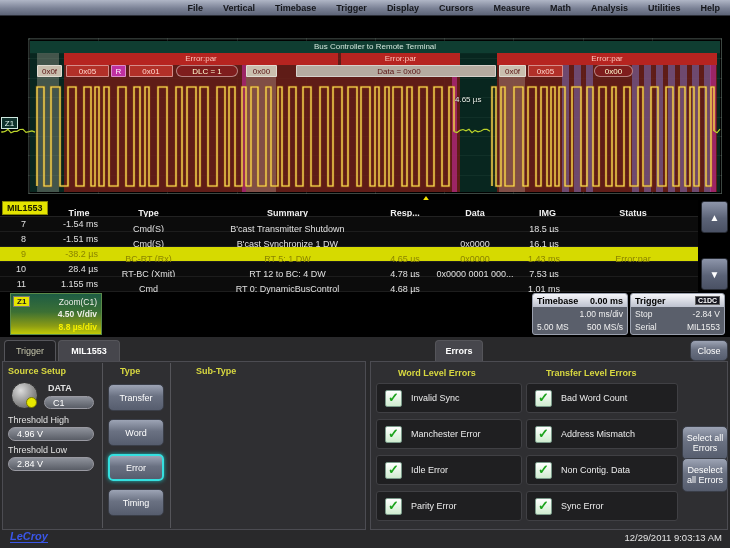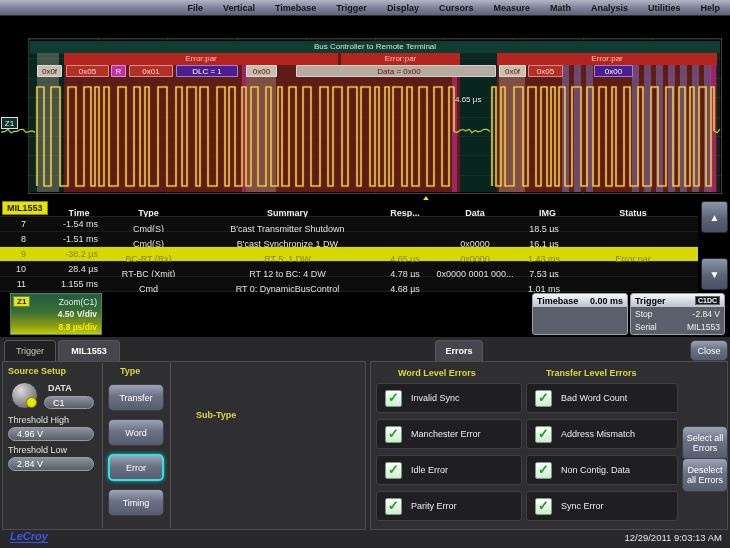--- a/index.html
+++ b/index.html
@@ -25,21 +25,21 @@
   .err-hdr{top:53px;height:12px;background:#b62420;color:#ffc6bc;font-size:8px;line-height:12px;text-align:center;}
   .gray-band{top:53px;height:139px;background:rgba(205,195,180,.30);}
   .blue-stripe{top:53px;height:139px;background:rgba(135,148,255,.38);}
   .mag-bar{top:53px;height:139px;background:rgba(205,45,165,.55);}
 
   .fbox{position:absolute;top:65px;height:12px;border:1px solid rgba(255,255,255,.45);font-size:8px;
     line-height:11px;text-align:center;white-space:nowrap;overflow:hidden;border-radius:1px;box-sizing:border-box;}
   .f-gray{background:#c9bfae;color:#5a1414;}
   .f-red{background:#b23028;color:#ffd6cc;}
   .f-magenta{background:#c030a0;color:#fff0ff;}
-  .f-olive{background:#4c1d95;color:#ffffd2;}
+  .f-olive{background:#7f1d1d;color:#ffffd2;border-radius:6px;}
   .f-tan{background:#b5aba0;color:#5a1414;}
 
   #wave-svg{left:0;top:38px;pointer-events:none;}
   #z1-marker{left:1px;top:117px;width:17px;height:12px;background:#10312c;border:1px solid #cfe8e0;
     color:#dff4ec;font-size:8px;line-height:11px;text-align:center;box-sizing:border-box;}
   #gap-time{left:455px;top:95px;color:#e8f2ea;font-size:8px;text-shadow:0 0 2px #000;}
   #trig-marker{left:421px;top:196px;width:0;height:0;border-left:5px solid transparent;
     border-right:5px solid transparent;border-bottom:7px solid #f2e200;}
 
   
@@ -238,20 +238,30 @@
     <div class="desc-line" style="top:3px;">Zoom(C1)</div>
     <div class="desc-line" style="top:15px;font-weight:bold;">4.50 V/div</div>
     <div class="desc-line" style="top:28px;color:#f6f000;font-weight:bold;">8.8 µs/div</div>
   </div>
 
   <div class="ibox" style="left:532px;top:293px;width:96px;height:42px;">
     <div class="hd">
       <span>Timebase</span>
       <span>0.00 ms</span>
     </div>
+    <div class="bd">
+      <div class="r">
+          <span></span>
+          <span>1.00 ms/div</span>
+        </div>
+      <div class="r">
+          <span>5.00 MS</span>
+        <span>500 MS/s</span>
+        </div>
+    </div>
   </div>
 
   <div class="ibox" style="left:630px;top:293px;width:95px;height:42px;">
     <div class="hd">
       <span>Trigger</span>
       <span id="trig-badge">C1DC</span>
     </div>
     <div class="bd">
       <div class="r">
           <span>Stop</span>
@@ -284,21 +294,21 @@
     <div class="pill" style="left:8px;top:120px;width:86px;height:14px;">2.84 V</div>
     <div class="vsep" style="left:102px;top:26px;height:165px;"></div>
     <div class="ylabel" style="left:120px;top:29px;">Type</div>
     <div id="type-buttons">
         <div class="btn" style="left: 108px; width: 56px; height: 27px; top: 47px;">Transfer</div>
         <div class="btn" style="left: 108px; width: 56px; height: 27px; top: 82px;">Word</div>
         <div class="btn active-cyan" style="left: 108px; width: 56px; height: 27px; top: 117px;">Error</div>
         <div class="btn" style="left: 108px; width: 56px; height: 27px; top: 152px;">Timing</div>
       </div>
     <div class="vsep" style="left:170px;top:26px;height:165px;"></div>
-    <div class="ylabel" style="left:196px;top:29px;margin-top:44px;">Sub-Type</div>
+    <div class="ylabel" style="left:196px;top:29px;">Sub-Type</div>
 
     <div class="panel" style="left:370px;width:358px;"></div>
     <div class="ylabel" style="left:398px;top:31px;">Word Level Errors</div>
     <div class="ylabel" style="left:546px;top:31px;">Transfer Level Errors</div>
     <div id="word-errors">
         <div class="chk-row" style="left: 376px; width: 146px; top: 46px;">
           <div class="chk">✓</div>
           <div class="chk-label">Invalid Sync</div>
         </div>
         <div class="chk-row" style="left: 376px; width: 146px; top: 82px;">

